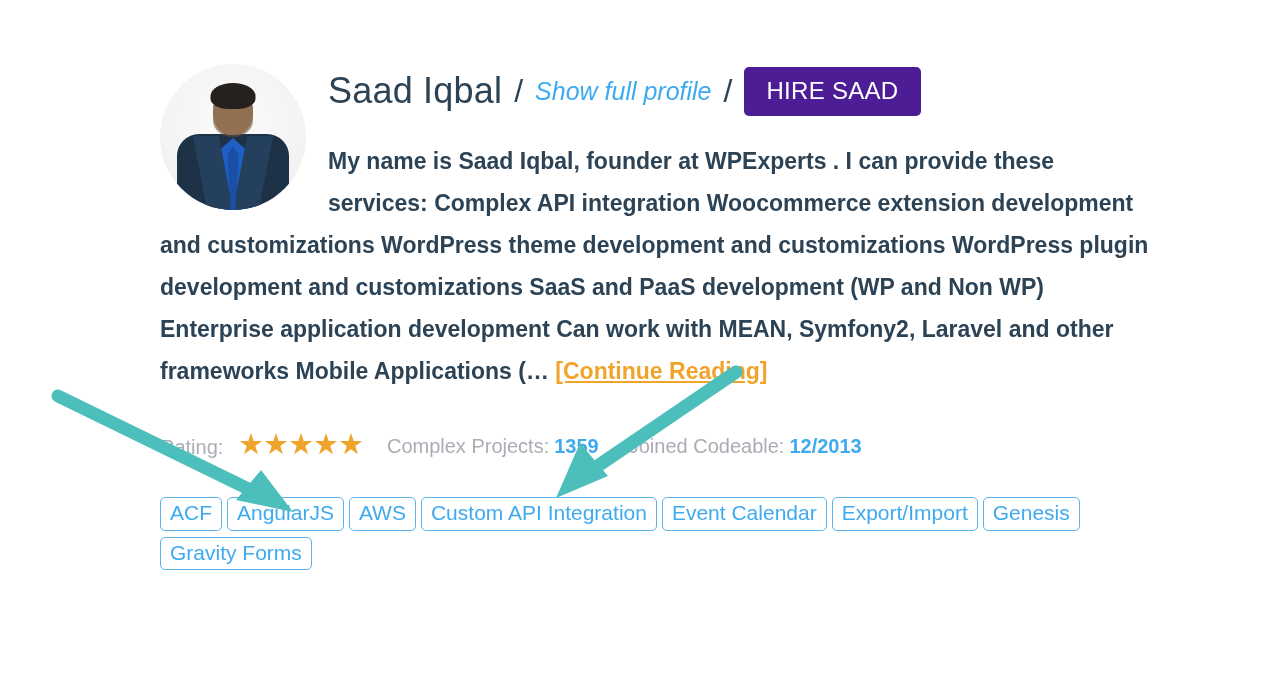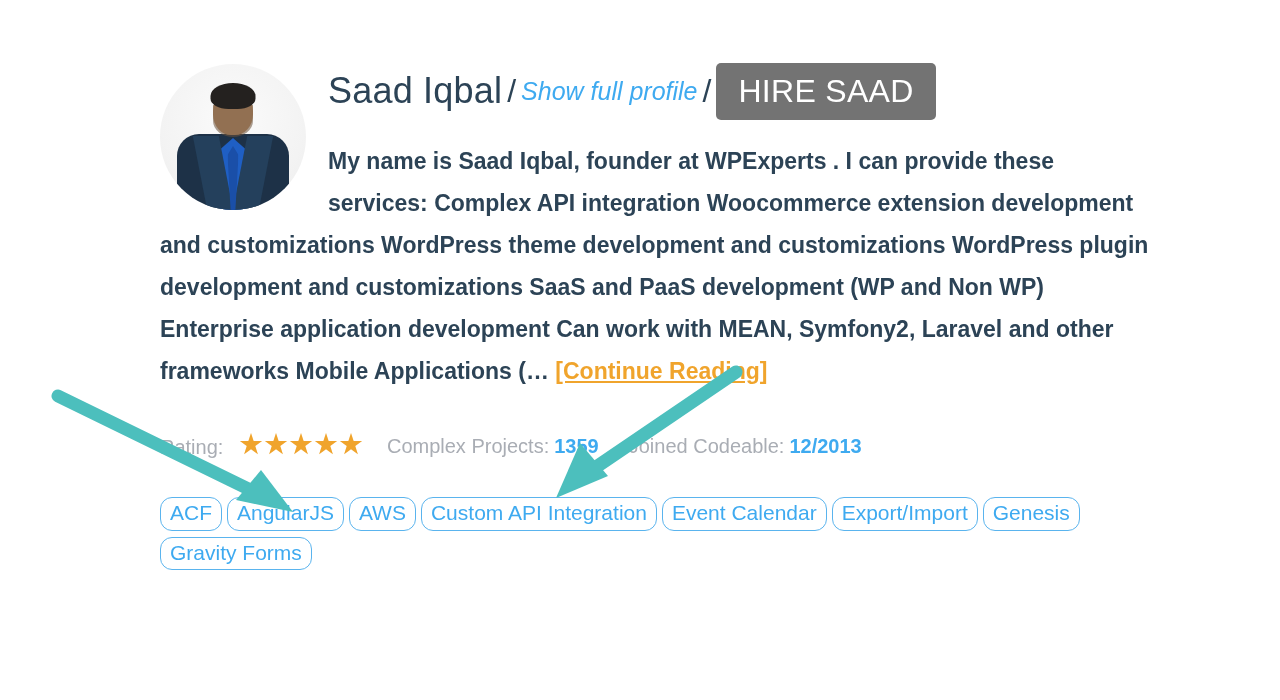--- a/index.html
+++ b/index.html
@@ -109,21 +109,21 @@
     width: 11px;
     height: 64px;
     background: #1a4fa8;
     clip-path: polygon(50% 0%, 100% 14%, 72% 100%, 28% 100%, 0% 14%);
   }
 
   
   .name-row {
     display: flex;
     align-items: center;
-    gap: 5px;
+    gap: 12px;
     height: 62px;
     margin-left: 168px;
   }
   .display-name {
     font-size: 36px;
     color: #2c4356;
     font-weight: 400;
     letter-spacing: .2px;
     white-space: nowrap;
   }
@@ -133,25 +133,25 @@
     font-weight: 300;
   }
   .profile-link {
     font-size: 25px;
     color: #3eaaf0;
     text-decoration: none;
     white-space: nowrap;
     font-style: italic;
   }
   .hire-button {
-    background: #737373;
+    background: #4c1d95;
     color: #ffffff;
     border: none;
     border-radius: 5px;
-    font-size: 32px;
+    font-size: 24px;
     font-family: inherit;
     padding: 12px 22px 13px;
     line-height: 1;
     cursor: pointer;
     white-space: nowrap;
     letter-spacing: .3px;
   }
 
   
   .bio {
@@ -203,21 +203,21 @@
   .tags {
     clear: both;
     margin-top: 38px;
     display: flex;
     flex-wrap: wrap;
     gap: 6px 5px;
     max-width: 945px;
   }
   .tag {
     border: 1px solid #5ab4ee;
-    border-radius: 12px;
+    border-radius: 5px;
     color: #3eaaf0;
     font-size: 21px;
     padding: 4px 9px 5px;
     line-height: 1.08;
     background: #fff;
     cursor: pointer;
     white-space: nowrap;
   }
 
   

